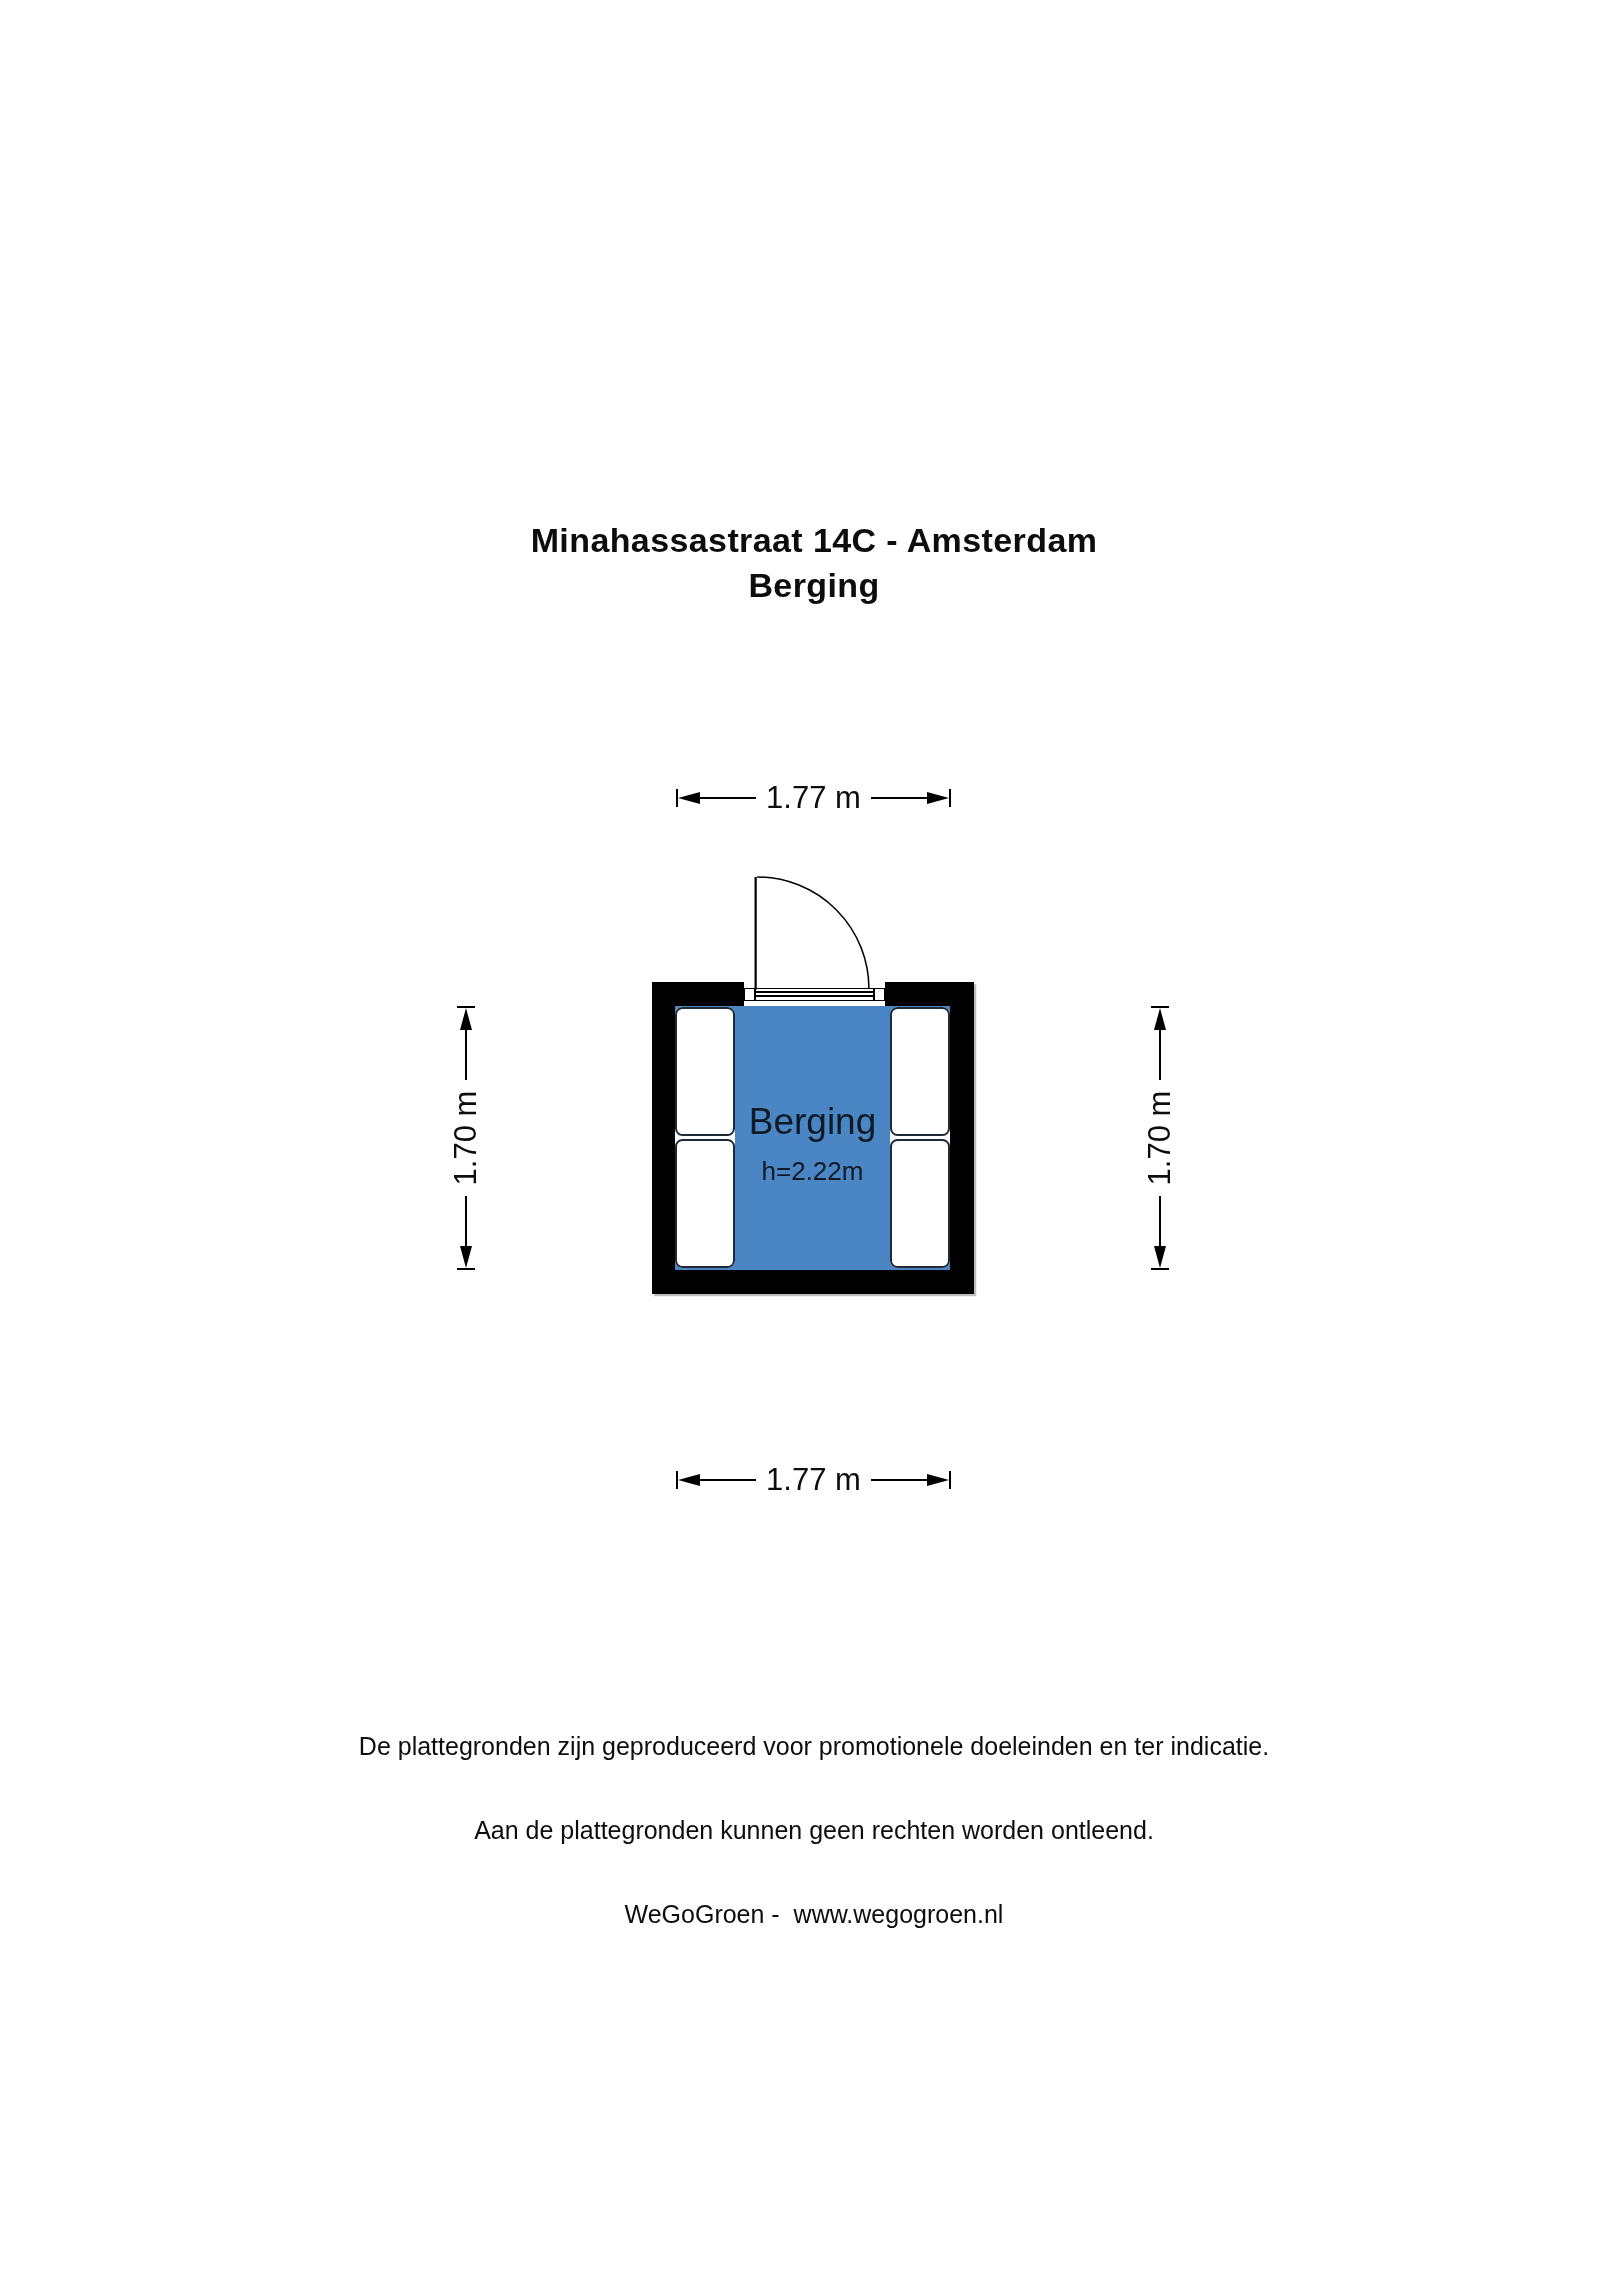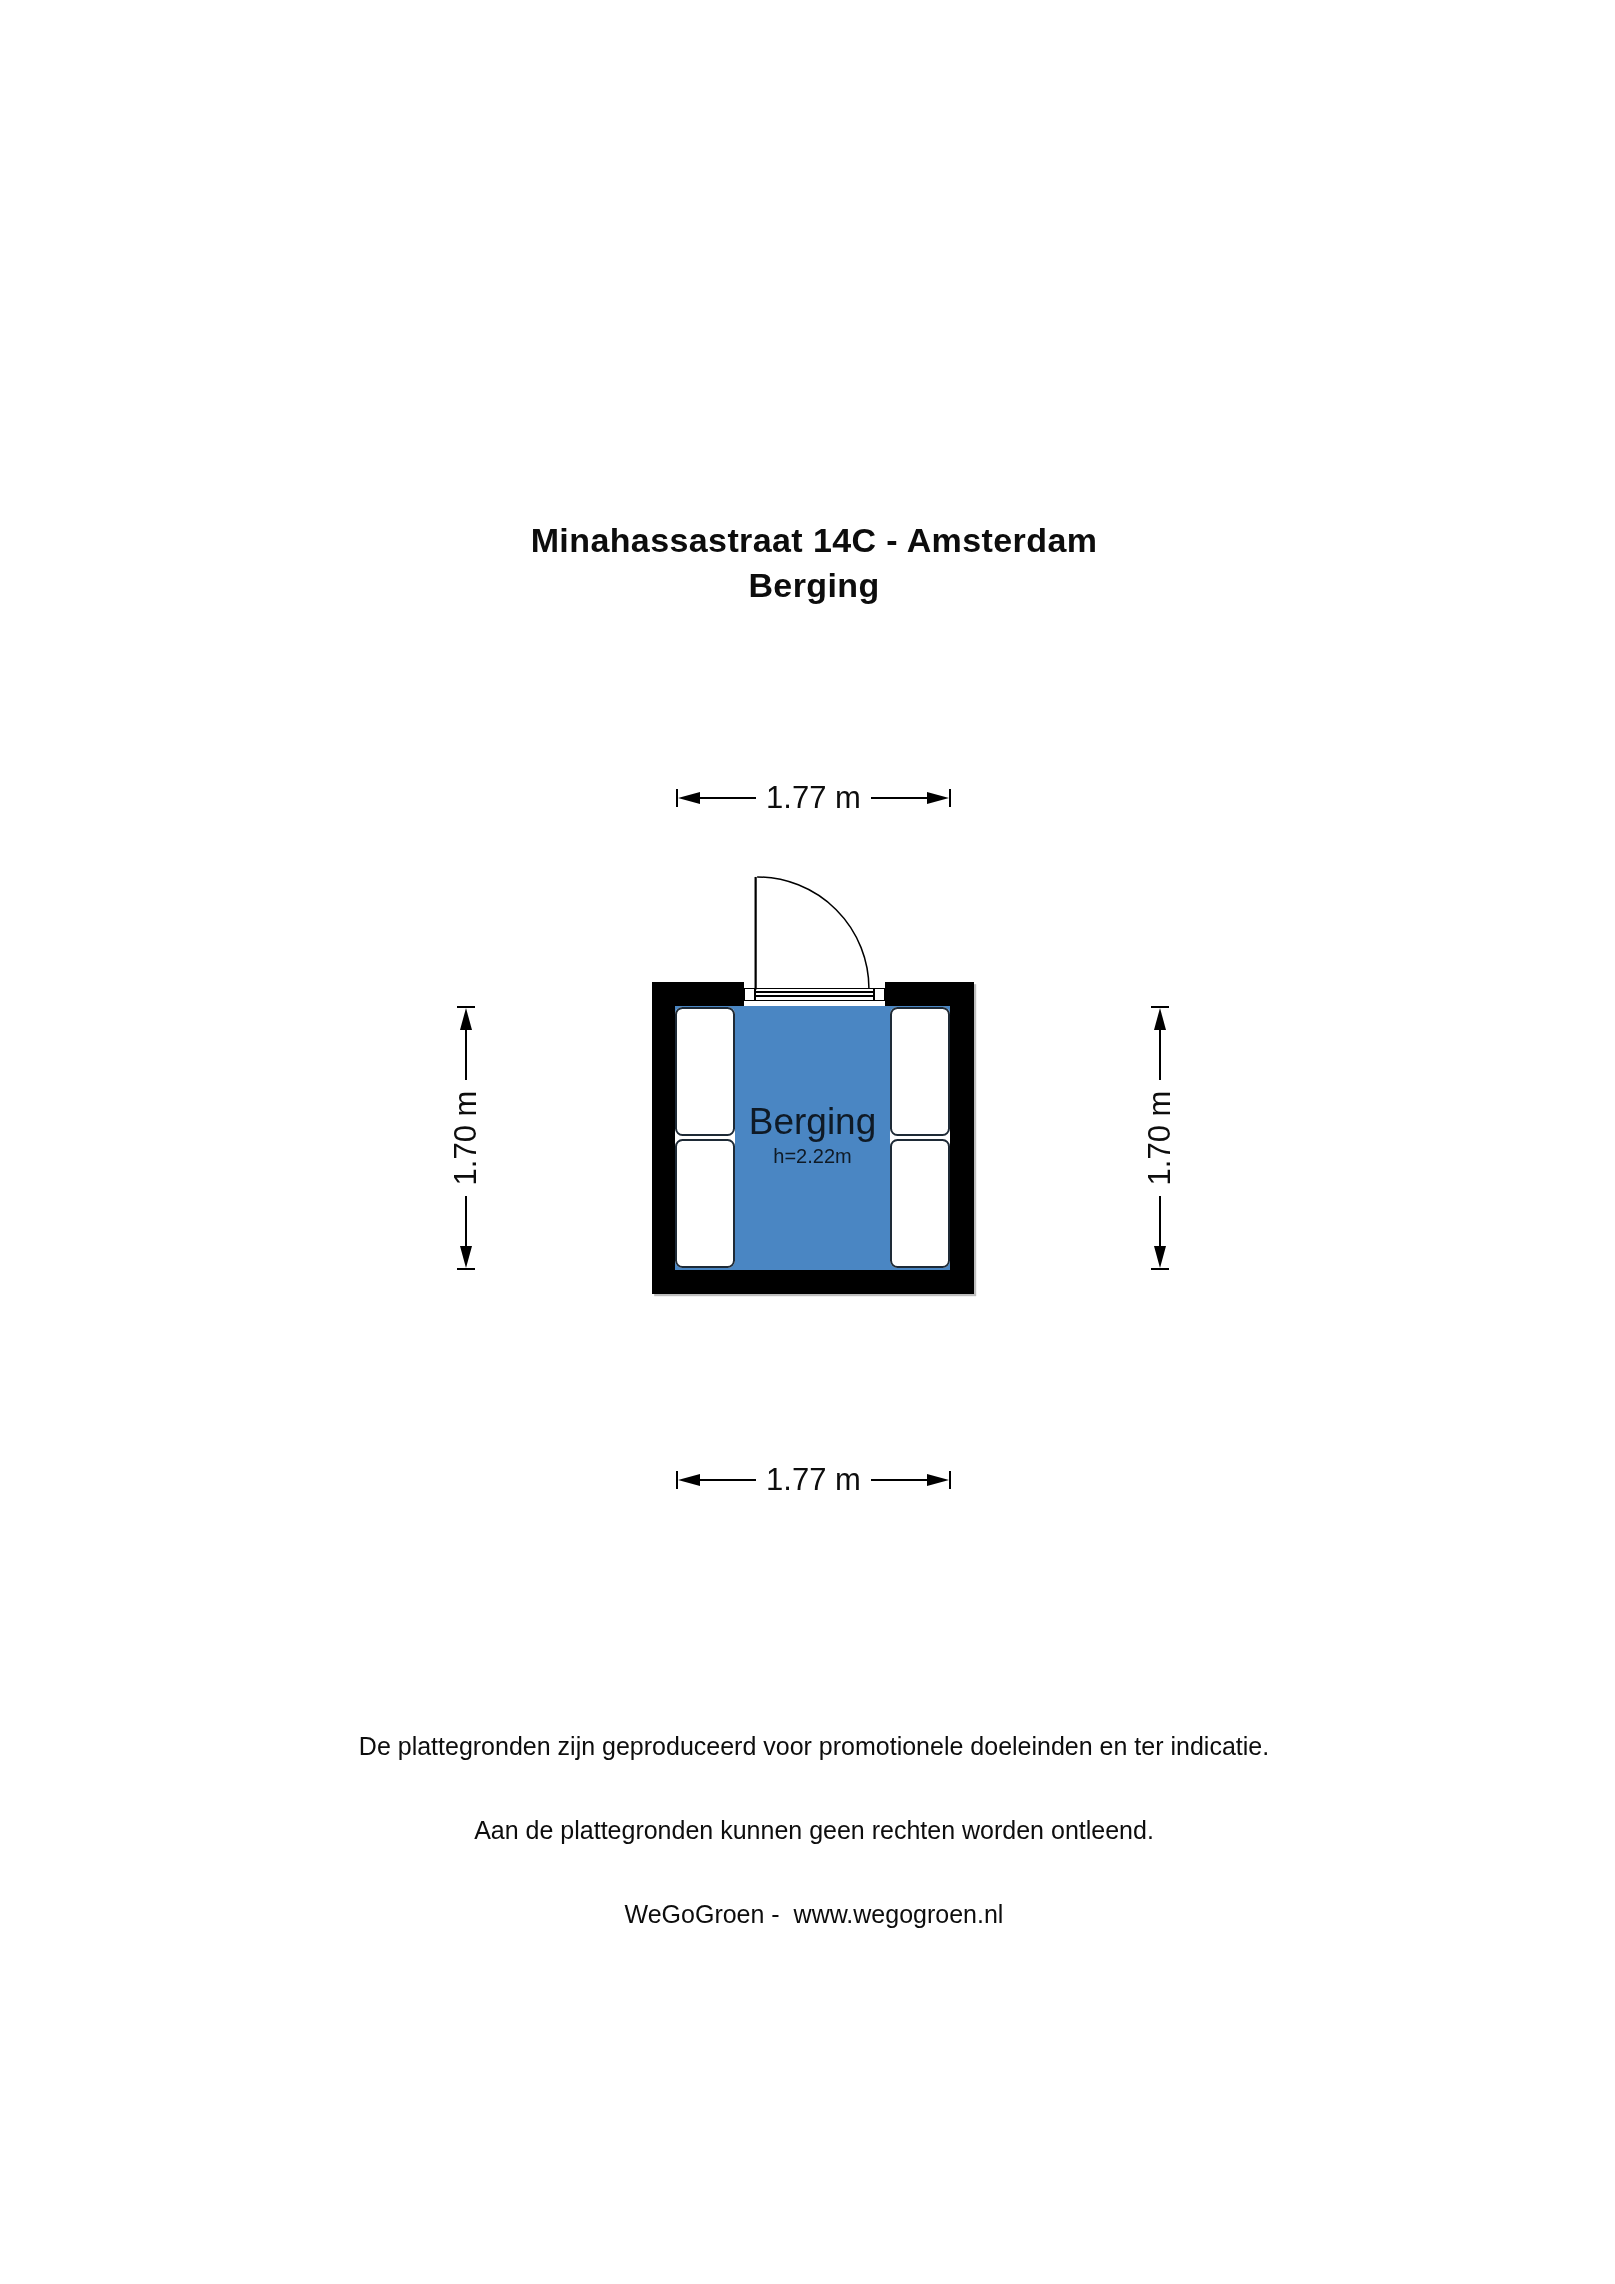--- a/index.html
+++ b/index.html
@@ -40,21 +40,21 @@
   .storage.s-left{left:0;}
   .storage.s-right{right:0;}
   .shelf{
     box-sizing:border-box;border:2.2px solid #1E2A36;border-radius:7.5px;background:#fff;width:100%;
   }
   .shelf.top{height:129px;flex:none;}
   .shelf.bottom{flex:1;}
 
   .room-label{position:absolute;left:0;right:0;top:96px;text-align:center;color:#0F1A26;}
   .room-name{font-size:37px;line-height:40px;}
-  .room-h{font-size:20px;line-height:28.4px;margin-top:0;}
+  .room-h{font-size:26px;line-height:28.4px;margin-top:15px;}
 
   
   .door-opening{position:absolute;left:92px;top:0;width:141px;height:24px;background:#fff;}
   .jamb{
     position:absolute;top:6px;width:11.2px;height:12.7px;box-sizing:border-box;
     border:1.5px solid #000;background:#fff;
   }
   .jamb.j-left{left:0;}
   .jamb.j-right{right:0;}
   .threshold{

